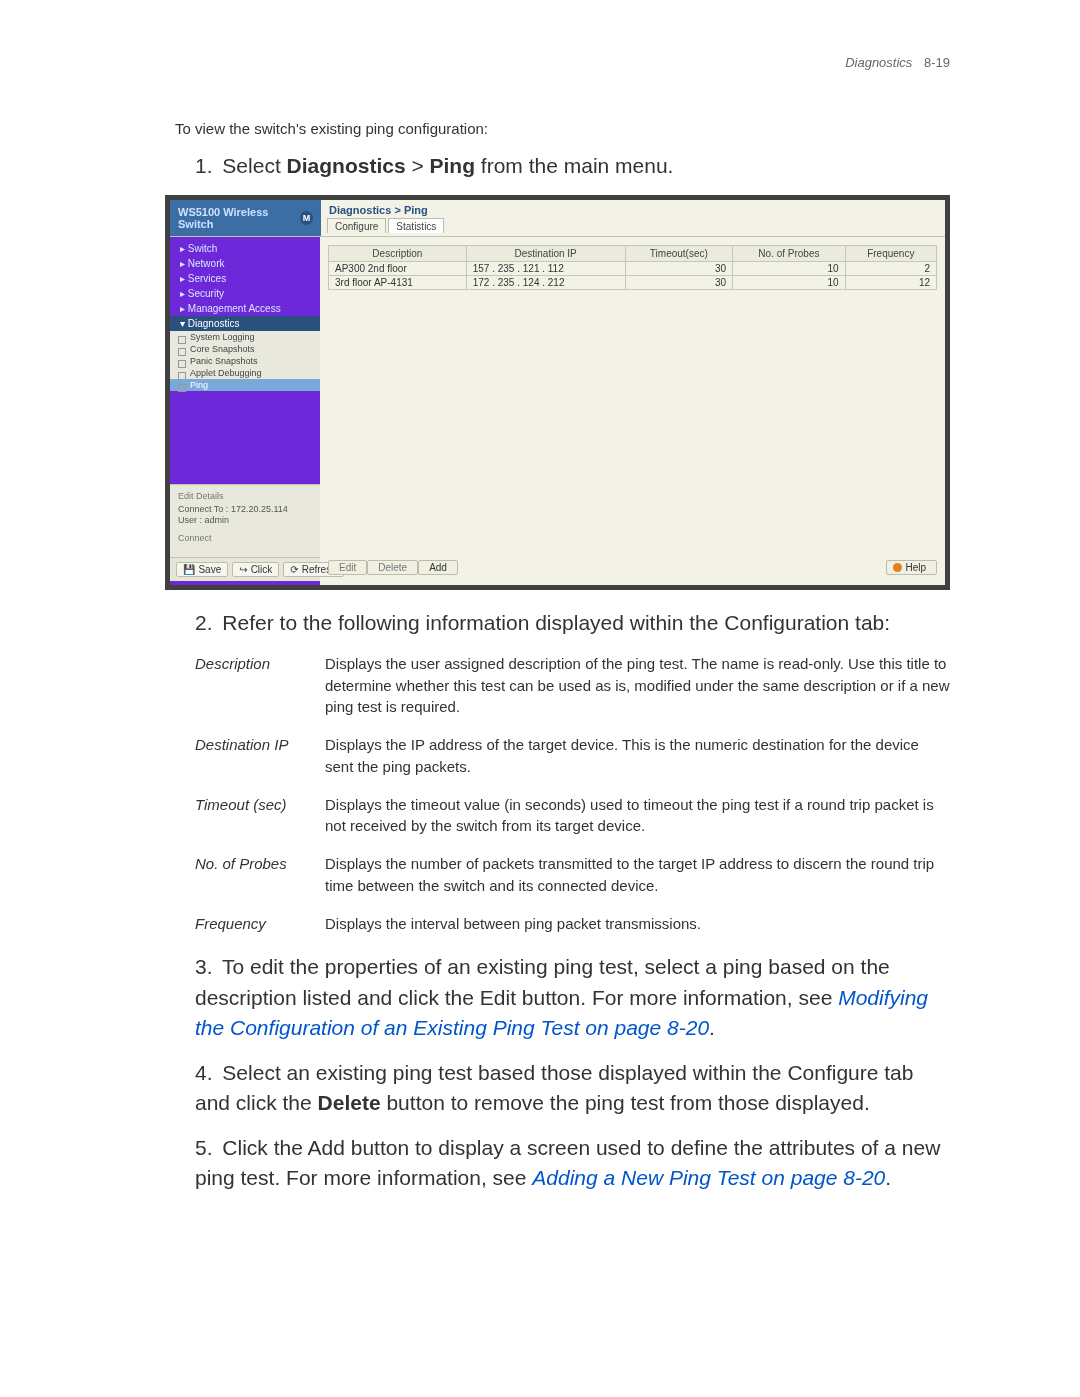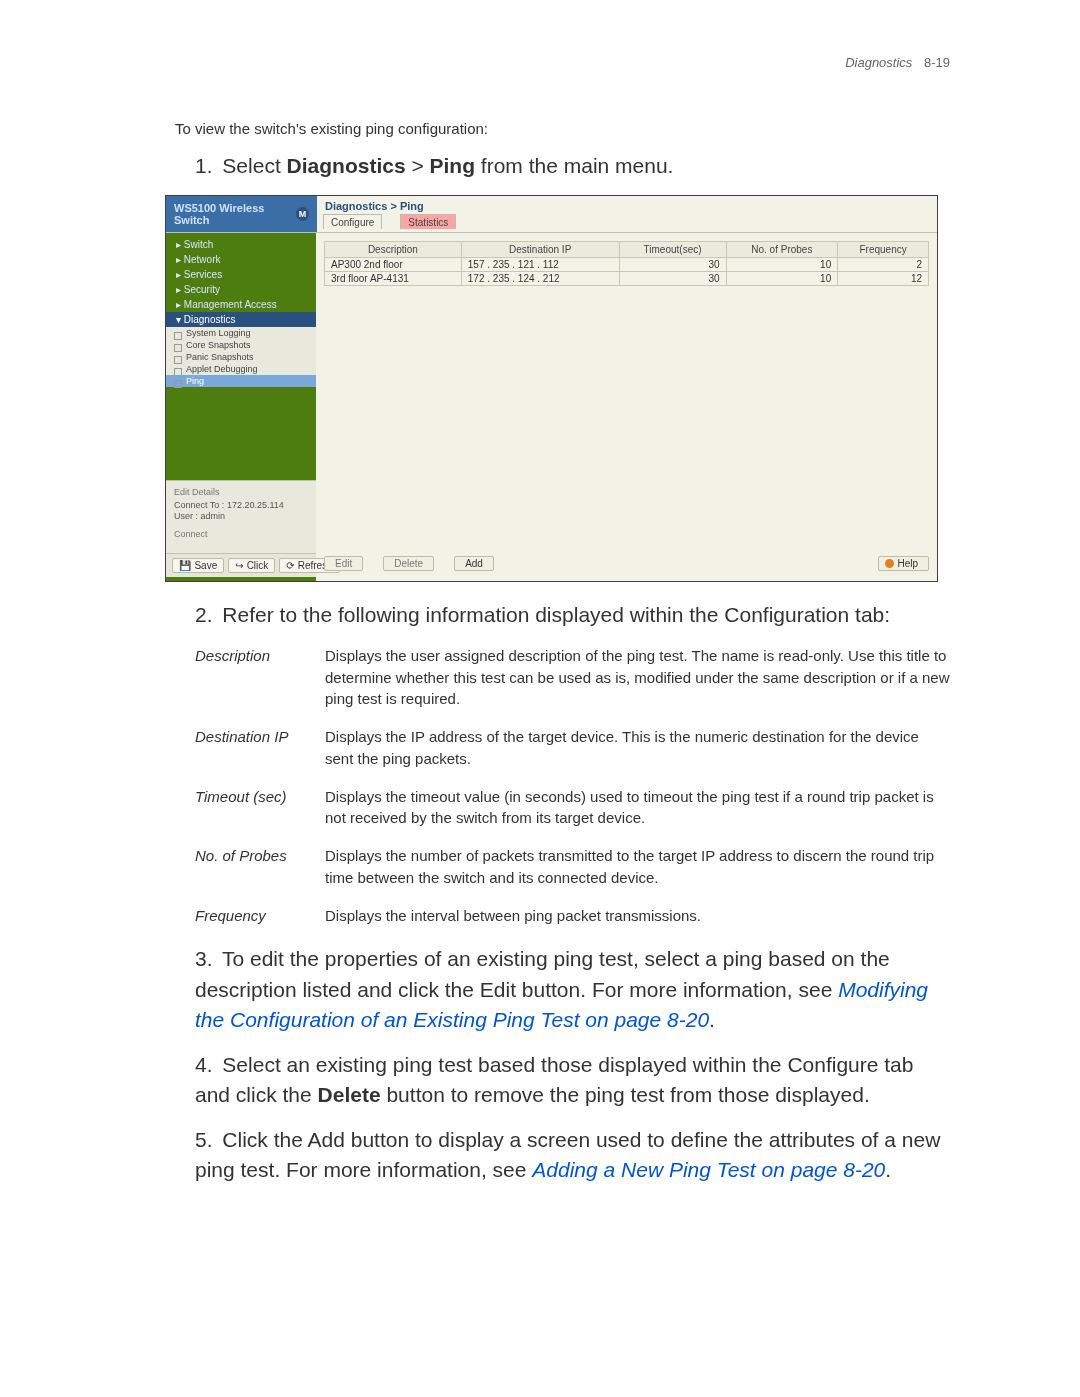--- a/index.html
+++ b/index.html
@@ -4,47 +4,47 @@
 <style>
 body{margin:0;background:#fff;font-family:Arial,Helvetica,sans-serif;font-size:14px;color:#333}
 .page{width:1080px;height:1397px;position:relative;box-sizing:border-box;padding:55px 130px 0 165px}
 .hdr{text-align:right;font-size:13px;font-style:italic;color:#666;margin-bottom:50px}
 .hdr .pn{font-style:normal;margin-left:8px}
 .intro{font-size:15px;margin:6px 10px 14px 10px}
 .step{font-size:21px;margin:0 0 14px 30px;line-height:1.45}
 .step .num{margin-right:4px}
 .b{font-weight:bold}
 .link{color:#0055cc;font-style:italic}
-.shot{margin:6px 12px 18px 0;border:1px solid #404040;background:#f2f2e7}
+.shot{margin:6px 0 18px 0;border:5px solid #404040;background:#f2f2e7}
 .sh-top{display:flex;border-bottom:1px solid #c2c2b0}
 .logo{background:#3a6ea5;color:#cfe0ff;font-size:11px;font-weight:bold;padding:6px 8px;width:135px;display:flex;align-items:center;justify-content:space-between}
 .logo-badge{background:#2a5080;color:#fff;border-radius:50%;width:14px;height:14px;font-size:9px;display:flex;align-items:center;justify-content:center}
 .crumb{font-size:11px;font-weight:bold;color:#2a5080;padding:4px 8px 0 8px}
-.tabs{display:flex;gap:18px;padding:0 0 0 6px}
-.tab{font-size:10px;padding:2px 7px 1px 7px;border:1px solid #bcbca8;border-bottom:none;background:#fca5a5;color:#444;margin-top:2px}
+.tabs{display:flex;gap:2px;padding:0 0 0 6px}
+.tab{font-size:10px;padding:2px 7px 1px 7px;border:1px solid #bcbca8;border-bottom:none;background:#ffffff;color:#444;margin-top:2px}
 .tab.active{background:#f2f2e7}
 .sh-body{display:flex}
-.nav{width:150px;background:#4d7c0f;color:#d8e6ff;font-size:10px;padding:4px 0;min-height:340px;display:flex;flex-direction:column}
+.nav{width:150px;background:#6d28d9;color:#d8e6ff;font-size:10px;padding:4px 0;min-height:340px;display:flex;flex-direction:column}
 .nav-item{padding:2px 10px;color:#d8e6ff}
 .nav-item.sel{background:#2a5080;color:#fff}
 .nav-sub{background:#e8e8dc;color:#444;margin:0}
 .nav-sub .sub{padding:1px 4px 1px 20px;font-size:9px;position:relative}
 .nav-sub .sub::before{content:"";position:absolute;left:8px;top:5px;width:6px;height:6px;border:1px solid #999}
 .nav-sub .sub.hl{background:#7aa8d8;color:#fff}
 .login-box{margin-top:auto;background:#e8e8dc;color:#555;font-size:9px;padding:6px 8px 4px 8px;border-top:1px solid #c2c2b0}
 .login-box .lt{font-size:9px;color:#777;margin-bottom:3px}
 .login-box .lr{margin:1px 0}
 .msg-box{background:#e8e8dc;color:#777;font-size:9px;padding:3px 8px 14px 8px}
 .main{flex:1;padding:8px;display:flex;flex-direction:column}
 table.grid{border-collapse:collapse;width:100%;font-size:10px;background:#f2f2e7}
 table.grid th{border:1px solid #c7c7b5;background:#ebebdd;padding:2px 6px;font-weight:normal;color:#444;text-align:center}
 table.grid td{border:1px solid #c7c7b5;padding:1px 6px;color:#333}
 table.grid td.r{text-align:right}
 .filler{flex:1}
-.btnrow{display:flex;gap:20px;padding:6px 0 2px 0;align-items:flex-end}
+.btnrow{display:flex;gap:0;padding:6px 0 2px 0;align-items:flex-end}
 .btn{font-size:10px;padding:1px 10px;border:1px solid #bcbca8;background:#efefe2;color:#777;border-radius:2px}
 .btn.en{color:#333}
 .btn.help{margin-left:auto;padding-left:6px;display:flex;align-items:center;gap:3px}
 .btn.help::before{content:"";width:9px;height:9px;border-radius:50%;background:#e08020}
 .footer-btns{display:flex;gap:4px;padding:4px 6px;border-top:1px solid #c2c2b0;background:#e6e6d8}
 .fbtn{font-size:10px;padding:1px 6px;border:1px solid #bcbca8;background:#f6f6ef;border-radius:2px;display:flex;align-items:center;gap:3px;color:#333}
 .defs{margin:14px 0 18px 30px}
 .drow{display:flex;margin-bottom:16px;font-size:15px;line-height:1.45}
 .dterm{width:130px;font-style:italic;flex-shrink:0}
 .ddef{flex:1}

